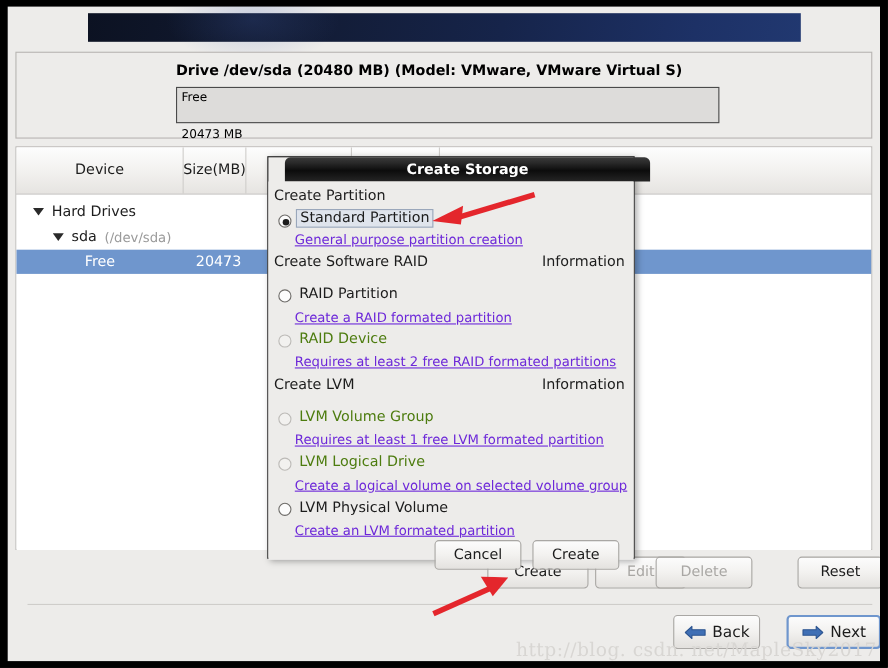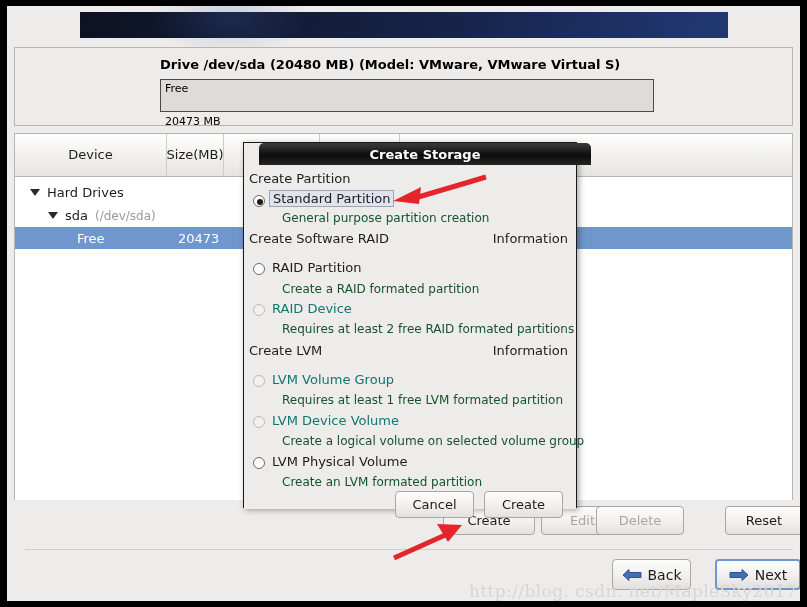--- a/index.html
+++ b/index.html
@@ -263,33 +263,34 @@
     background: #1c1c1c;
   }
   .radio.dim { border-color: #bcbab7; background: #f2f1ef; }
   .opt-label {
     position: absolute;
     left: 19px; top: 0;
     font-size: 13px;
     color: #1c1c1c;
     white-space: nowrap;
   }
-  .opt-label.dim { color: #0f766e; }
+  .opt-label.dim { color: #4d7c0f; }
   .opt-label.focused {
     border: 1px solid #9aa7bb;
     background: #dfe4ec;
     padding: 0 3px;
     left: 16px; top: -2px;
   }
   .opt-desc {
     position: absolute;
-    left: 38px;
+    left: 24px;
     font-size: 12px;
-    color: #14532d;
-    white-space: nowrap;
+    color: #6d28d9;
+    white-space: nowrap;
+    text-decoration: underline;
   }
 
   .dlg-btn {
     position: absolute;
     height: 27px;
     background: linear-gradient(#fcfcfc 0%, #f3f2f0 48%, #e4e2df 100%);
     border: 1px solid #a9a7a4;
     border-radius: 4px;
     font-size: 13px;
     color: #1c1c1c;
@@ -416,21 +417,21 @@
         <div class="info-link" style="top:178px;">Information</div>
 
         <div class="opt-row" style="top:207px;">
           <span class="radio dim"></span>
           <span class="opt-label dim">LVM Volume Group</span>
         </div>
         <div class="opt-desc" style="top:228px;">Requires at least 1 free LVM formated partition</div>
 
         <div class="opt-row" style="top:248px;">
           <span class="radio dim"></span>
-          <span class="opt-label dim">LVM Device Volume</span>
+          <span class="opt-label dim">LVM Logical Drive</span>
         </div>
         <div class="opt-desc" style="top:269px;">Create a logical volume on selected volume group</div>
 
         <div class="opt-row" style="top:289px;">
           <span class="radio"></span>
           <span class="opt-label">LVM Physical Volume</span>
         </div>
         <div class="opt-desc" style="top:310px;">Create an LVM formated partition</div>
 
         <div class="dlg-btn" id="dlg-cancel">Cancel</div>

